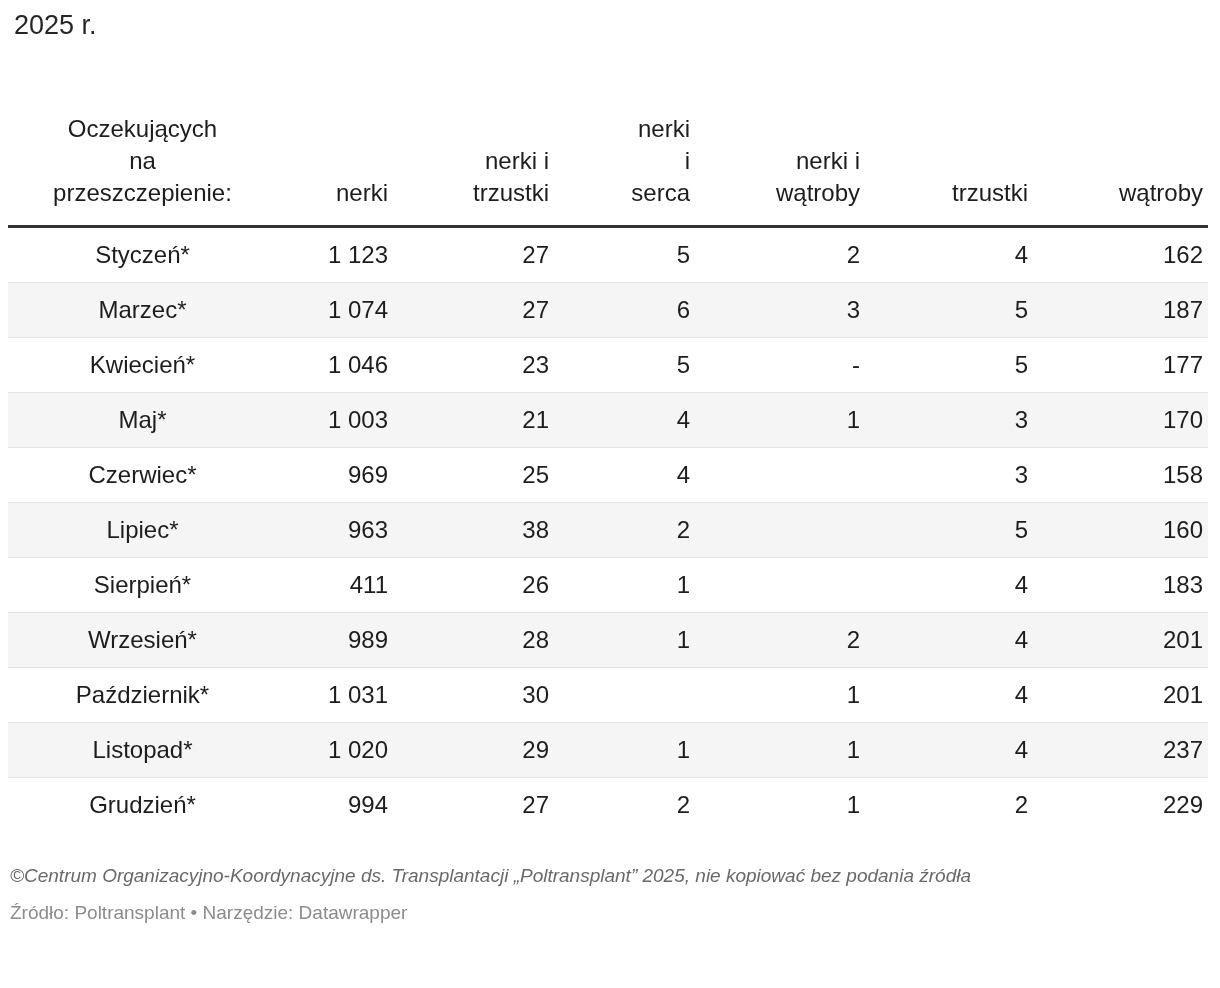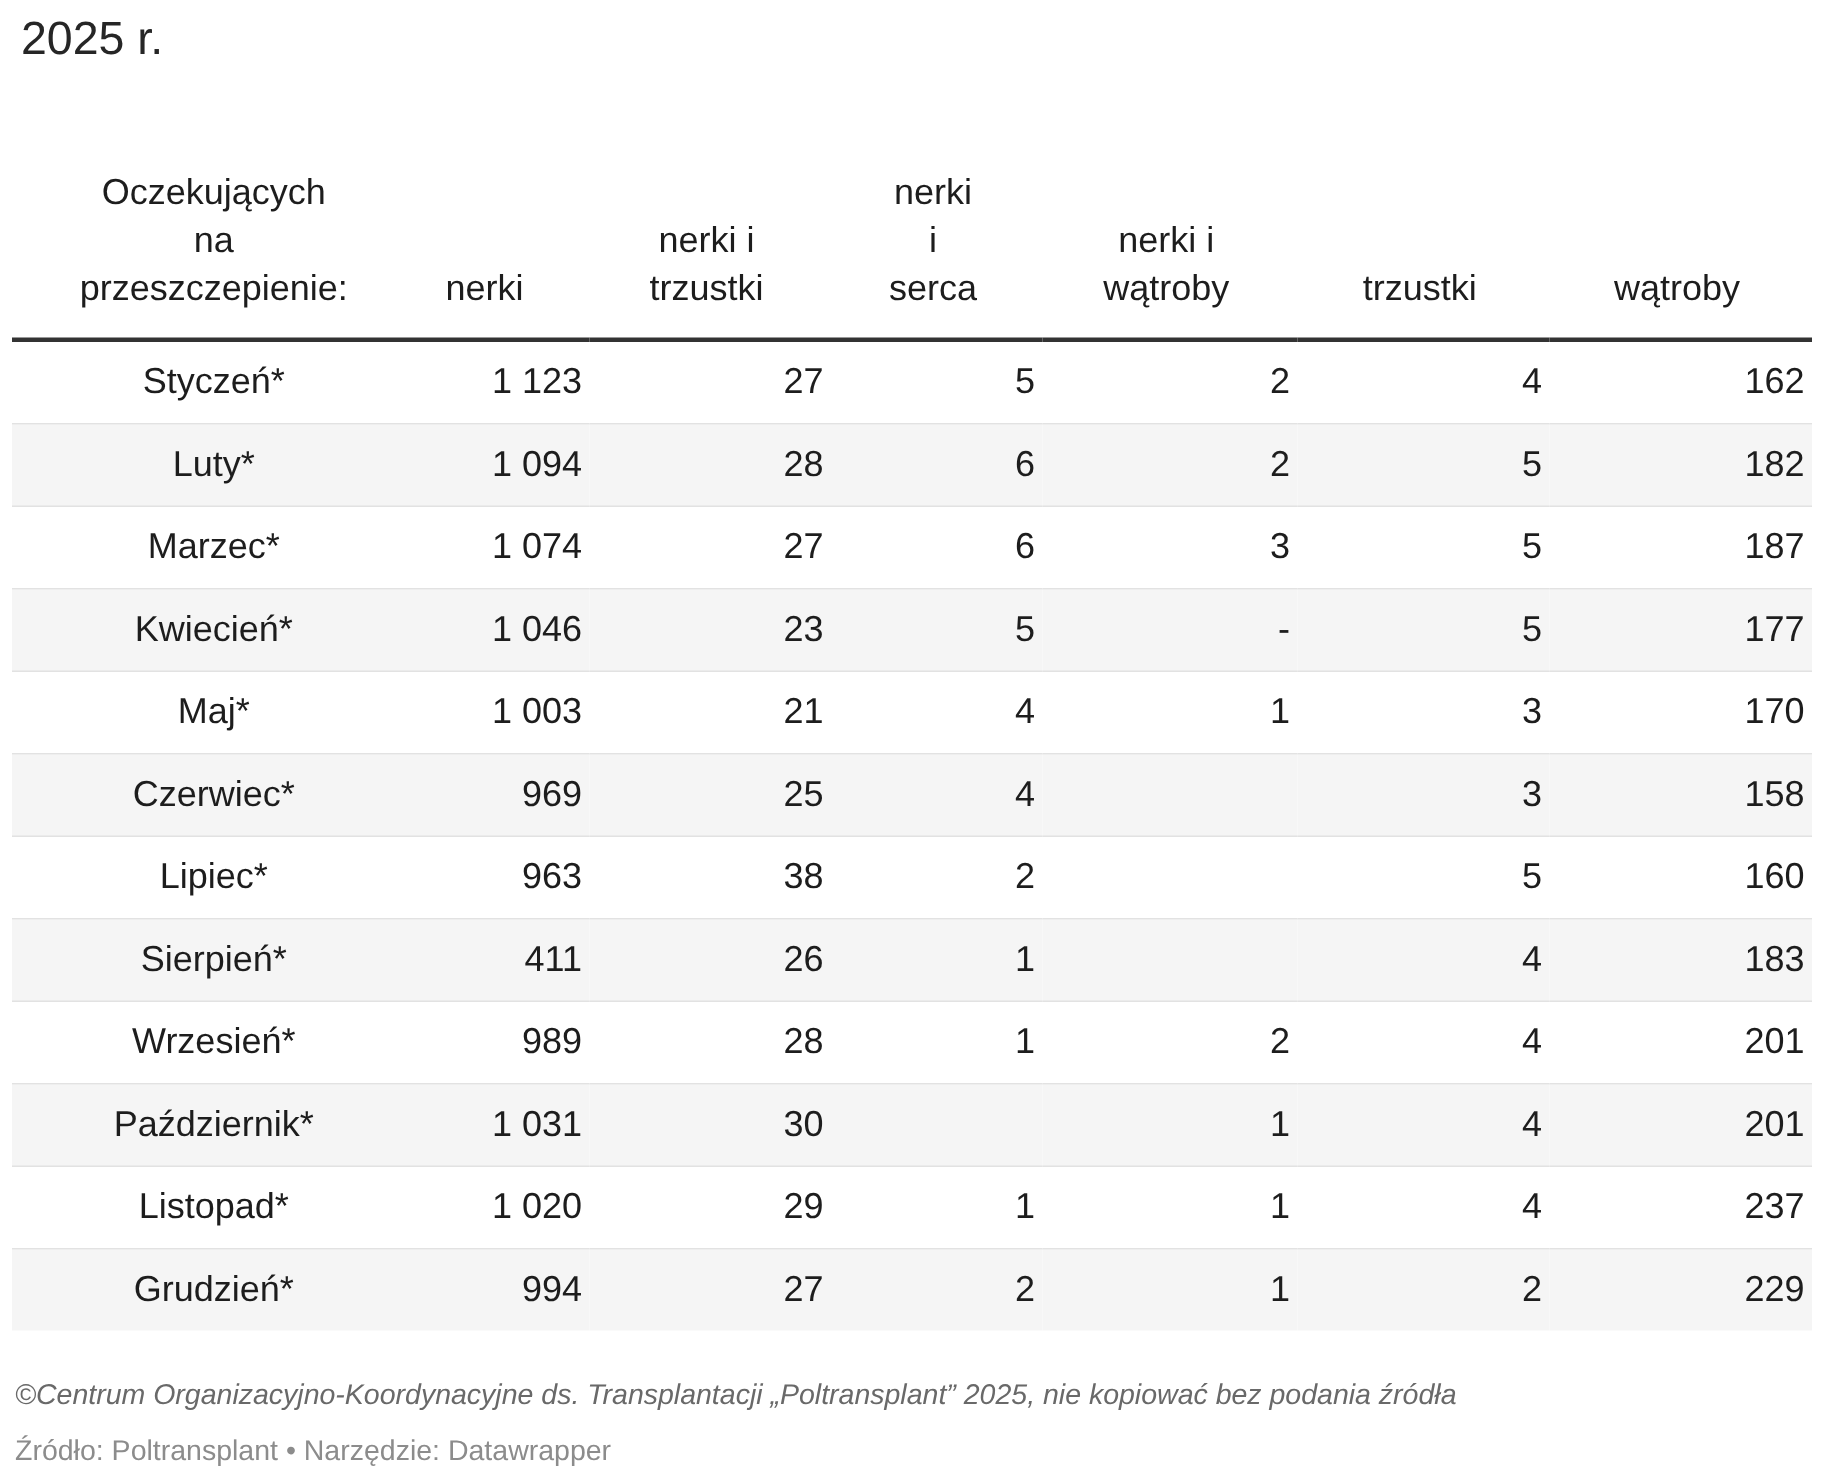--- a/index.html
+++ b/index.html
@@ -10,34 +10,35 @@
   body {
     width: 1220px;
     height: 988px;
     overflow: hidden;
     font-family: "Liberation Sans", sans-serif;
     color: #1d1d1d;
     -webkit-font-smoothing: antialiased;
   }
   .title {
     padding: 10px 0 0 14px;
-    font-size: 31px;
+    font-size: 27px;
     line-height: 31px;
     color: #262626;
   }
   table.dw-table {
     border-collapse: collapse;
     table-layout: fixed;
     width: 1200px;
     margin: 72px 0 0 8px;
     font-size: 24px;
   }
   .dw-table th {
     font-weight: 400;
     vertical-align: bottom;
+    text-align: right;
     padding: 0 5px 16px 0;
     white-space: pre-line;
     line-height: 32px;
     color: #1d1d1d;
     border-bottom: 3px solid #333333;
   }
   .dw-table th.label,
   .dw-table td.label {
     text-align: center;
     padding-left: 19px;
@@ -107,29 +108,20 @@
     <tr>
       <td class="label">Styczeń*</td>
       <td>1 123</td>
       <td>27</td>
       <td>5</td>
       <td>2</td>
       <td>4</td>
       <td>162</td>
     </tr>
     <tr>
-      <td class="label">Luty*</td>
-      <td>1 094</td>
-      <td>28</td>
-      <td>6</td>
-      <td>2</td>
-      <td>5</td>
-      <td>182</td>
-    </tr>
-    <tr>
       <td class="label">Marzec*</td>
       <td>1 074</td>
       <td>27</td>
       <td>6</td>
       <td>3</td>
       <td>5</td>
       <td>187</td>
     </tr>
     <tr>
       <td class="label">Kwiecień*</td>

